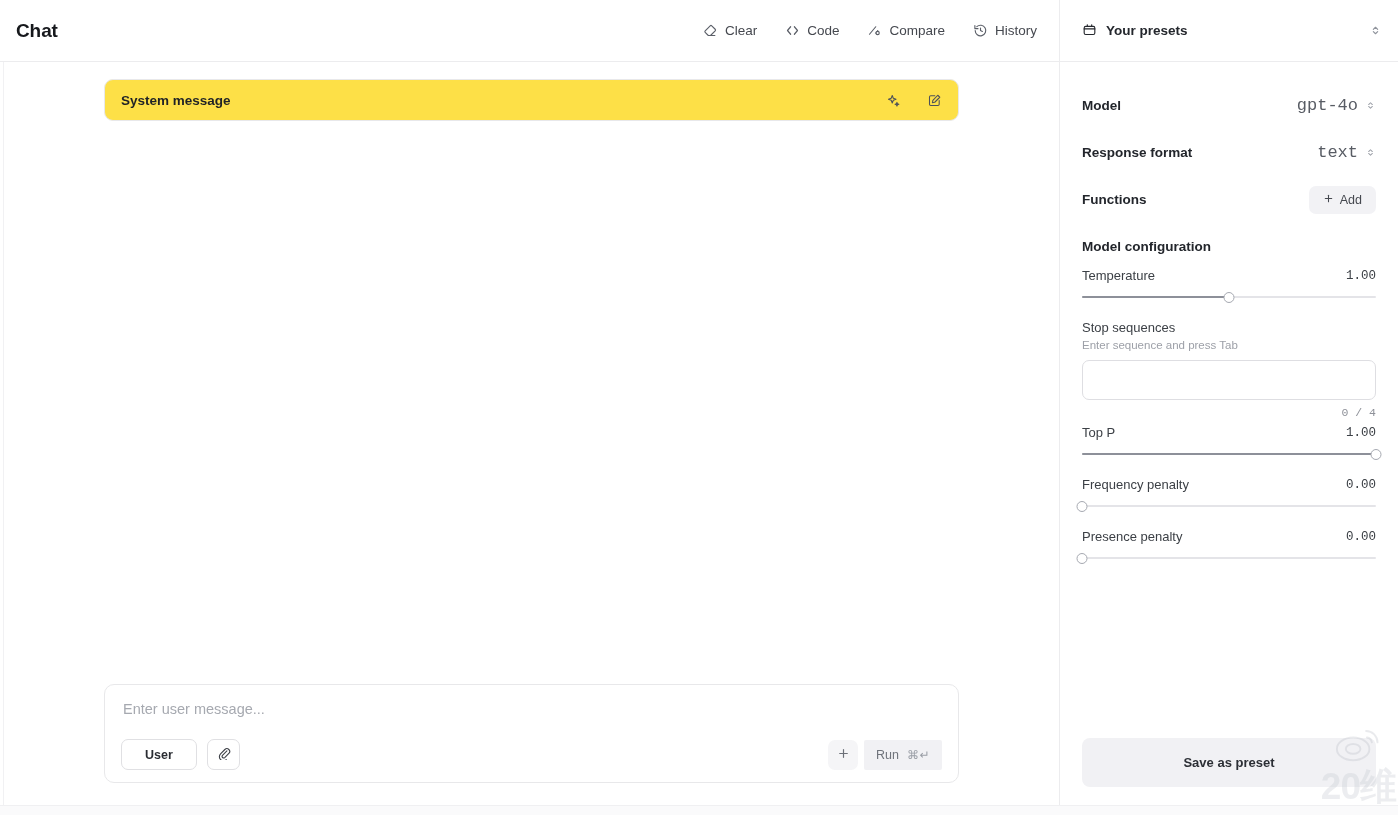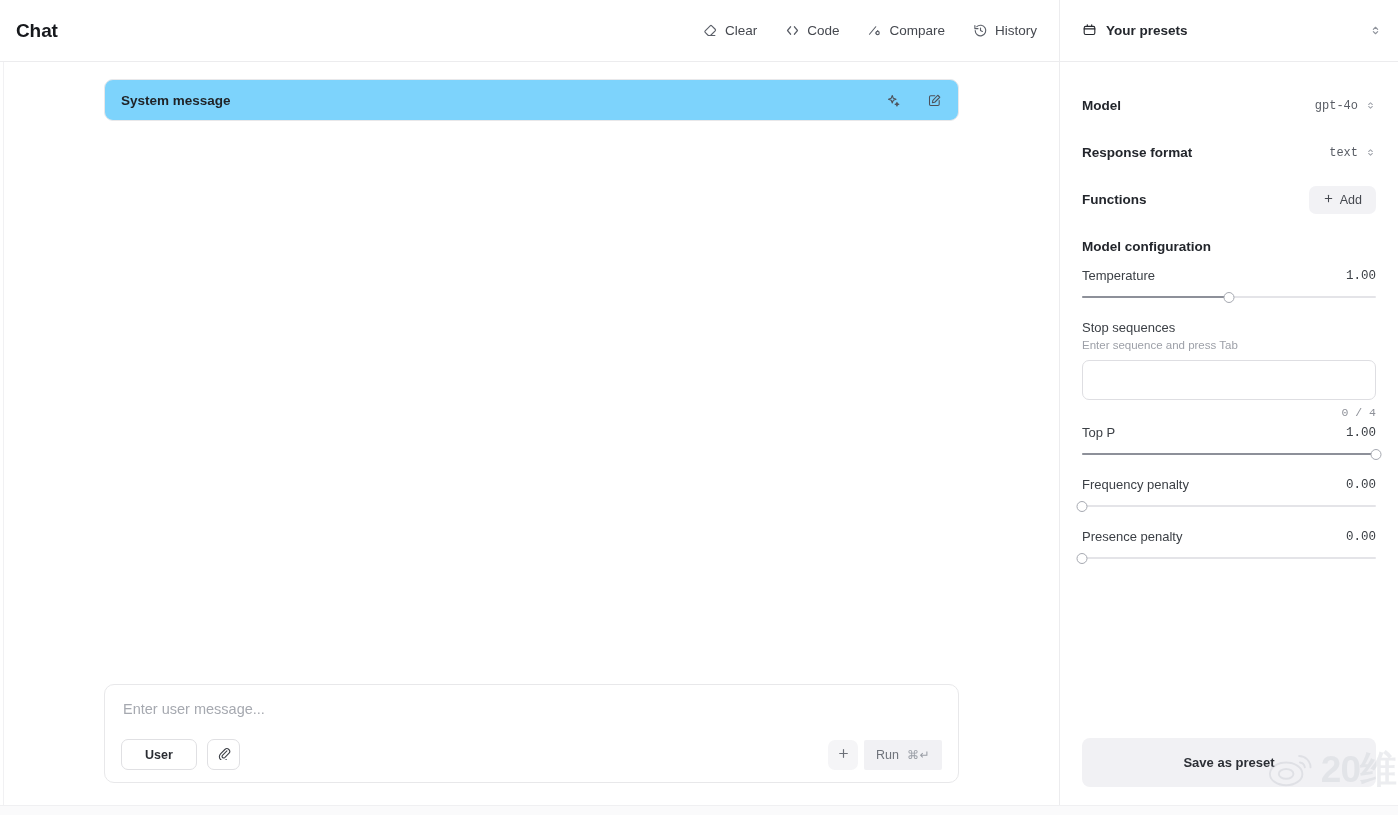--- a/index.html
+++ b/index.html
@@ -115,21 +115,21 @@
     display: flex;
     flex-direction: column;
     min-height: 0;
     padding-top: 17px;
     padding-bottom: 22px;
   }
 
   .system-box {
     border: 1px solid #e8e8ea;
     border-radius: 9px;
-    background: #7dd3fc;
+    background: #fde047;
     height: 42px;
     display: flex;
     align-items: center;
     padding: 0 16px;
     flex: 0 0 42px;
   }
   .system-label {
     font-size: 13.5px;
     font-weight: bold;
     color: #1f2226;
@@ -240,21 +240,21 @@
   }
   .slabel {
     font-size: 13.5px;
     font-weight: bold;
     color: #23262c;
   }
   .svalue {
     display: flex;
     align-items: center;
     gap: 7px;
-    font-size: 12px;
+    font-size: 17px;
     color: #585c64;
     font-family: "Liberation Mono", monospace;
     cursor: pointer;
   }
   .chev2 { color: #9a9ea6; display: flex; }
 
   .add-pill {
     background: #f2f2f5;
     border: none;
     border-radius: 7px;
@@ -359,26 +359,27 @@
     color: #2c2f35;
     cursor: pointer;
     font-family: inherit;
     margin-bottom: 18px;
   }
 
   
   .watermark {
     position: absolute;
     right: 2px;
-    bottom: 16px;
+    bottom: 0;
     display: flex;
     align-items: center;
     gap: 4px;
     pointer-events: none;
     opacity: 0.30;
+    flex-direction: column;
   }
   .wm-logo {
     width: 52px; height: 40px;
     color: #b8bcc4;
   }
   .wm-text {
     font-size: 37px;
     color: #c3c7ce;
     font-weight: bold;
     letter-spacing: -1px;

